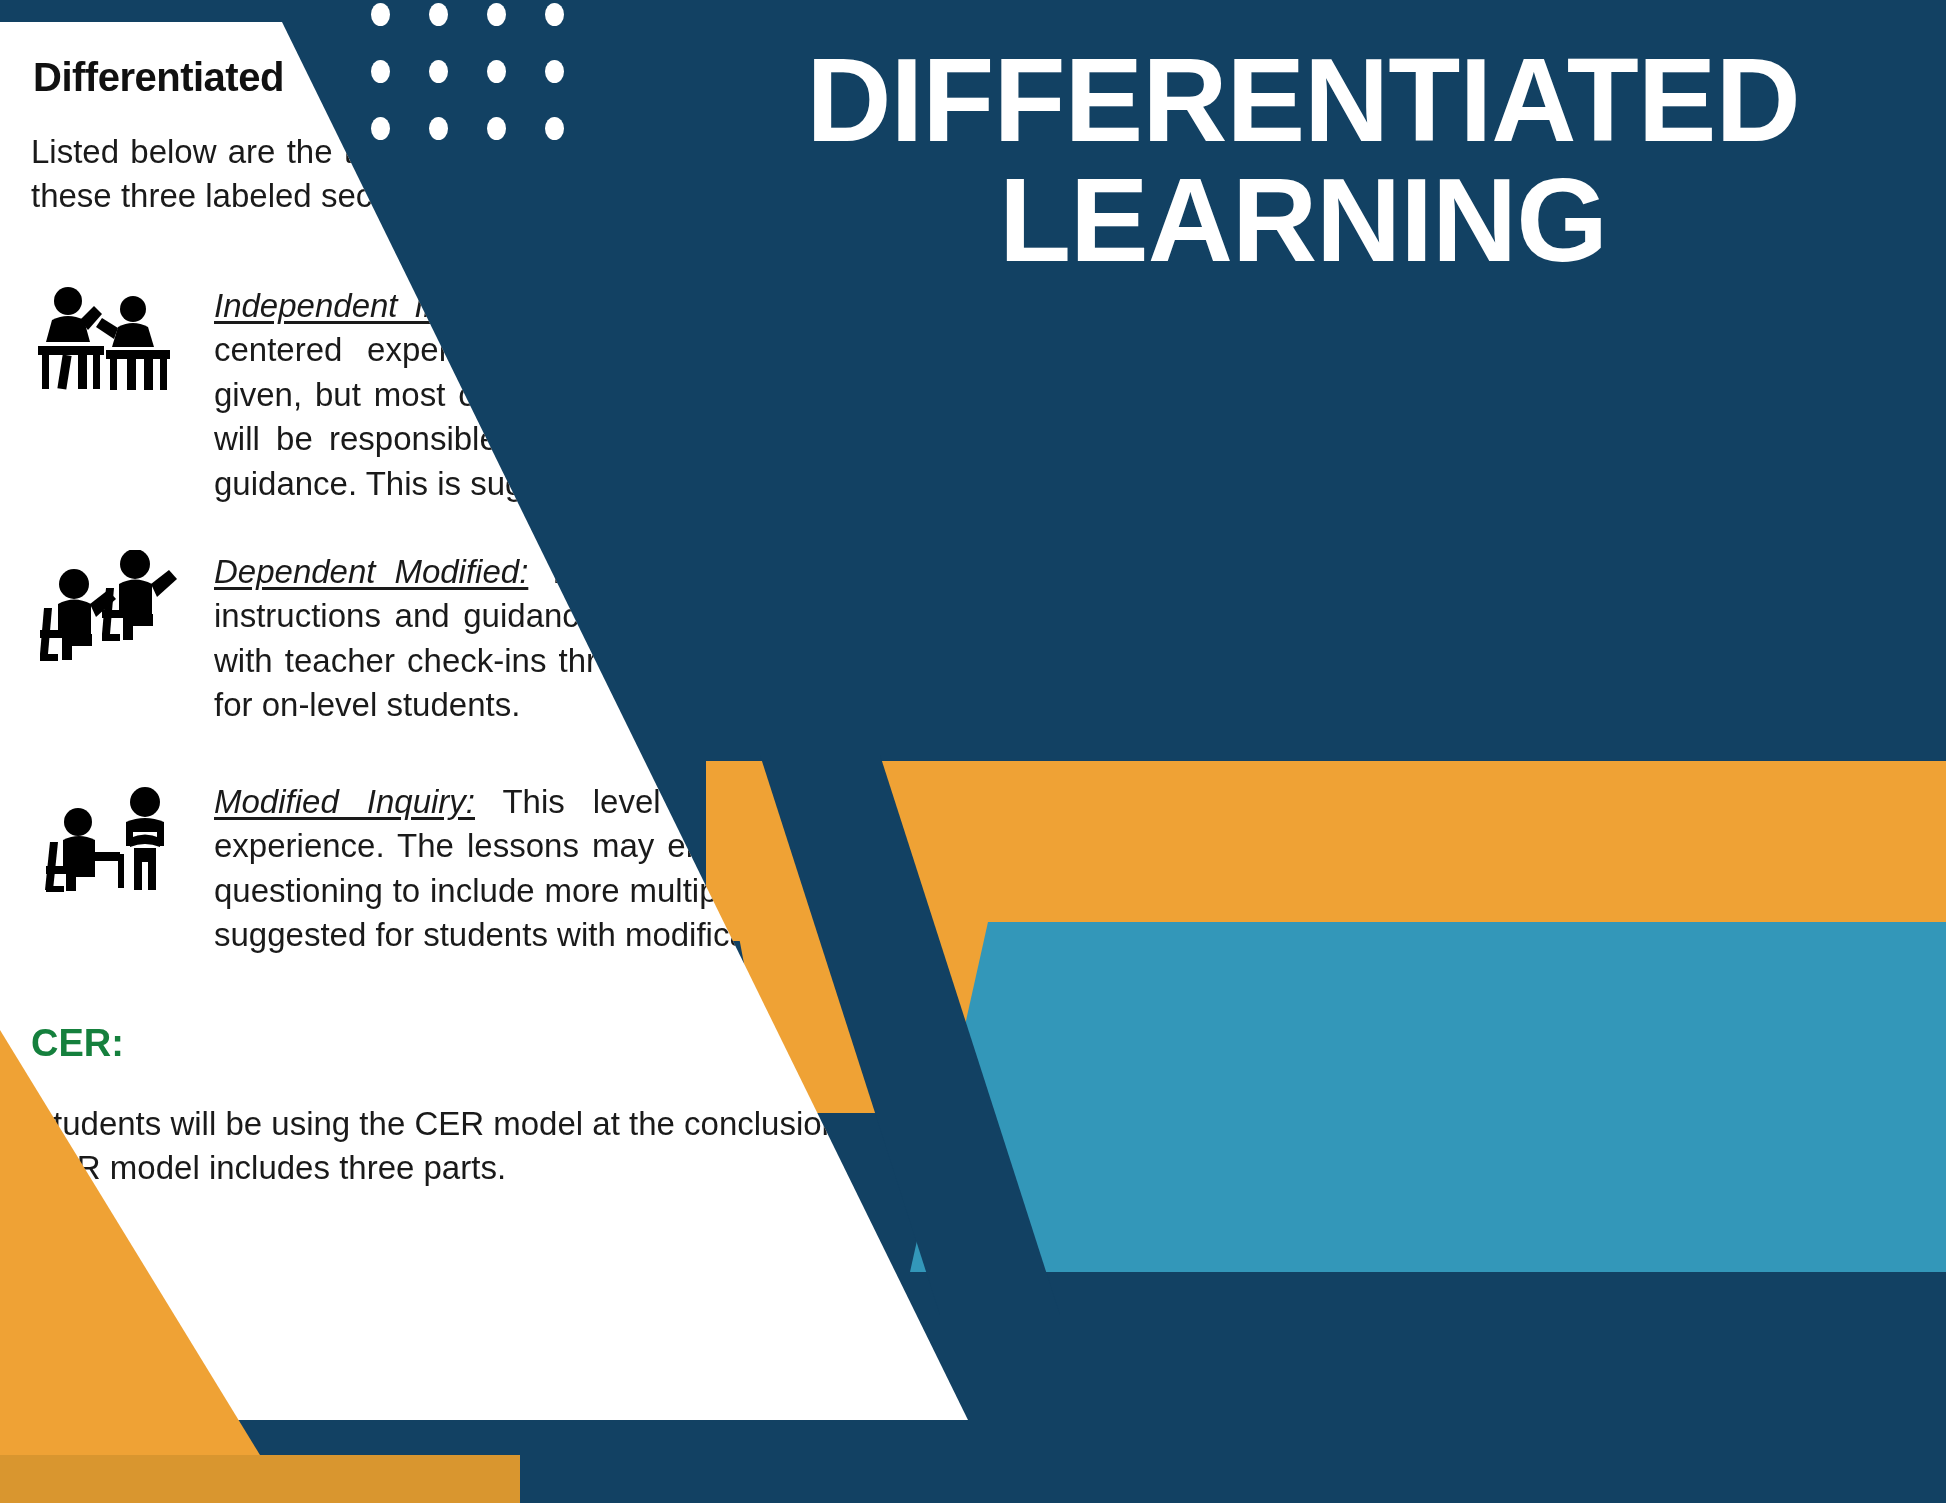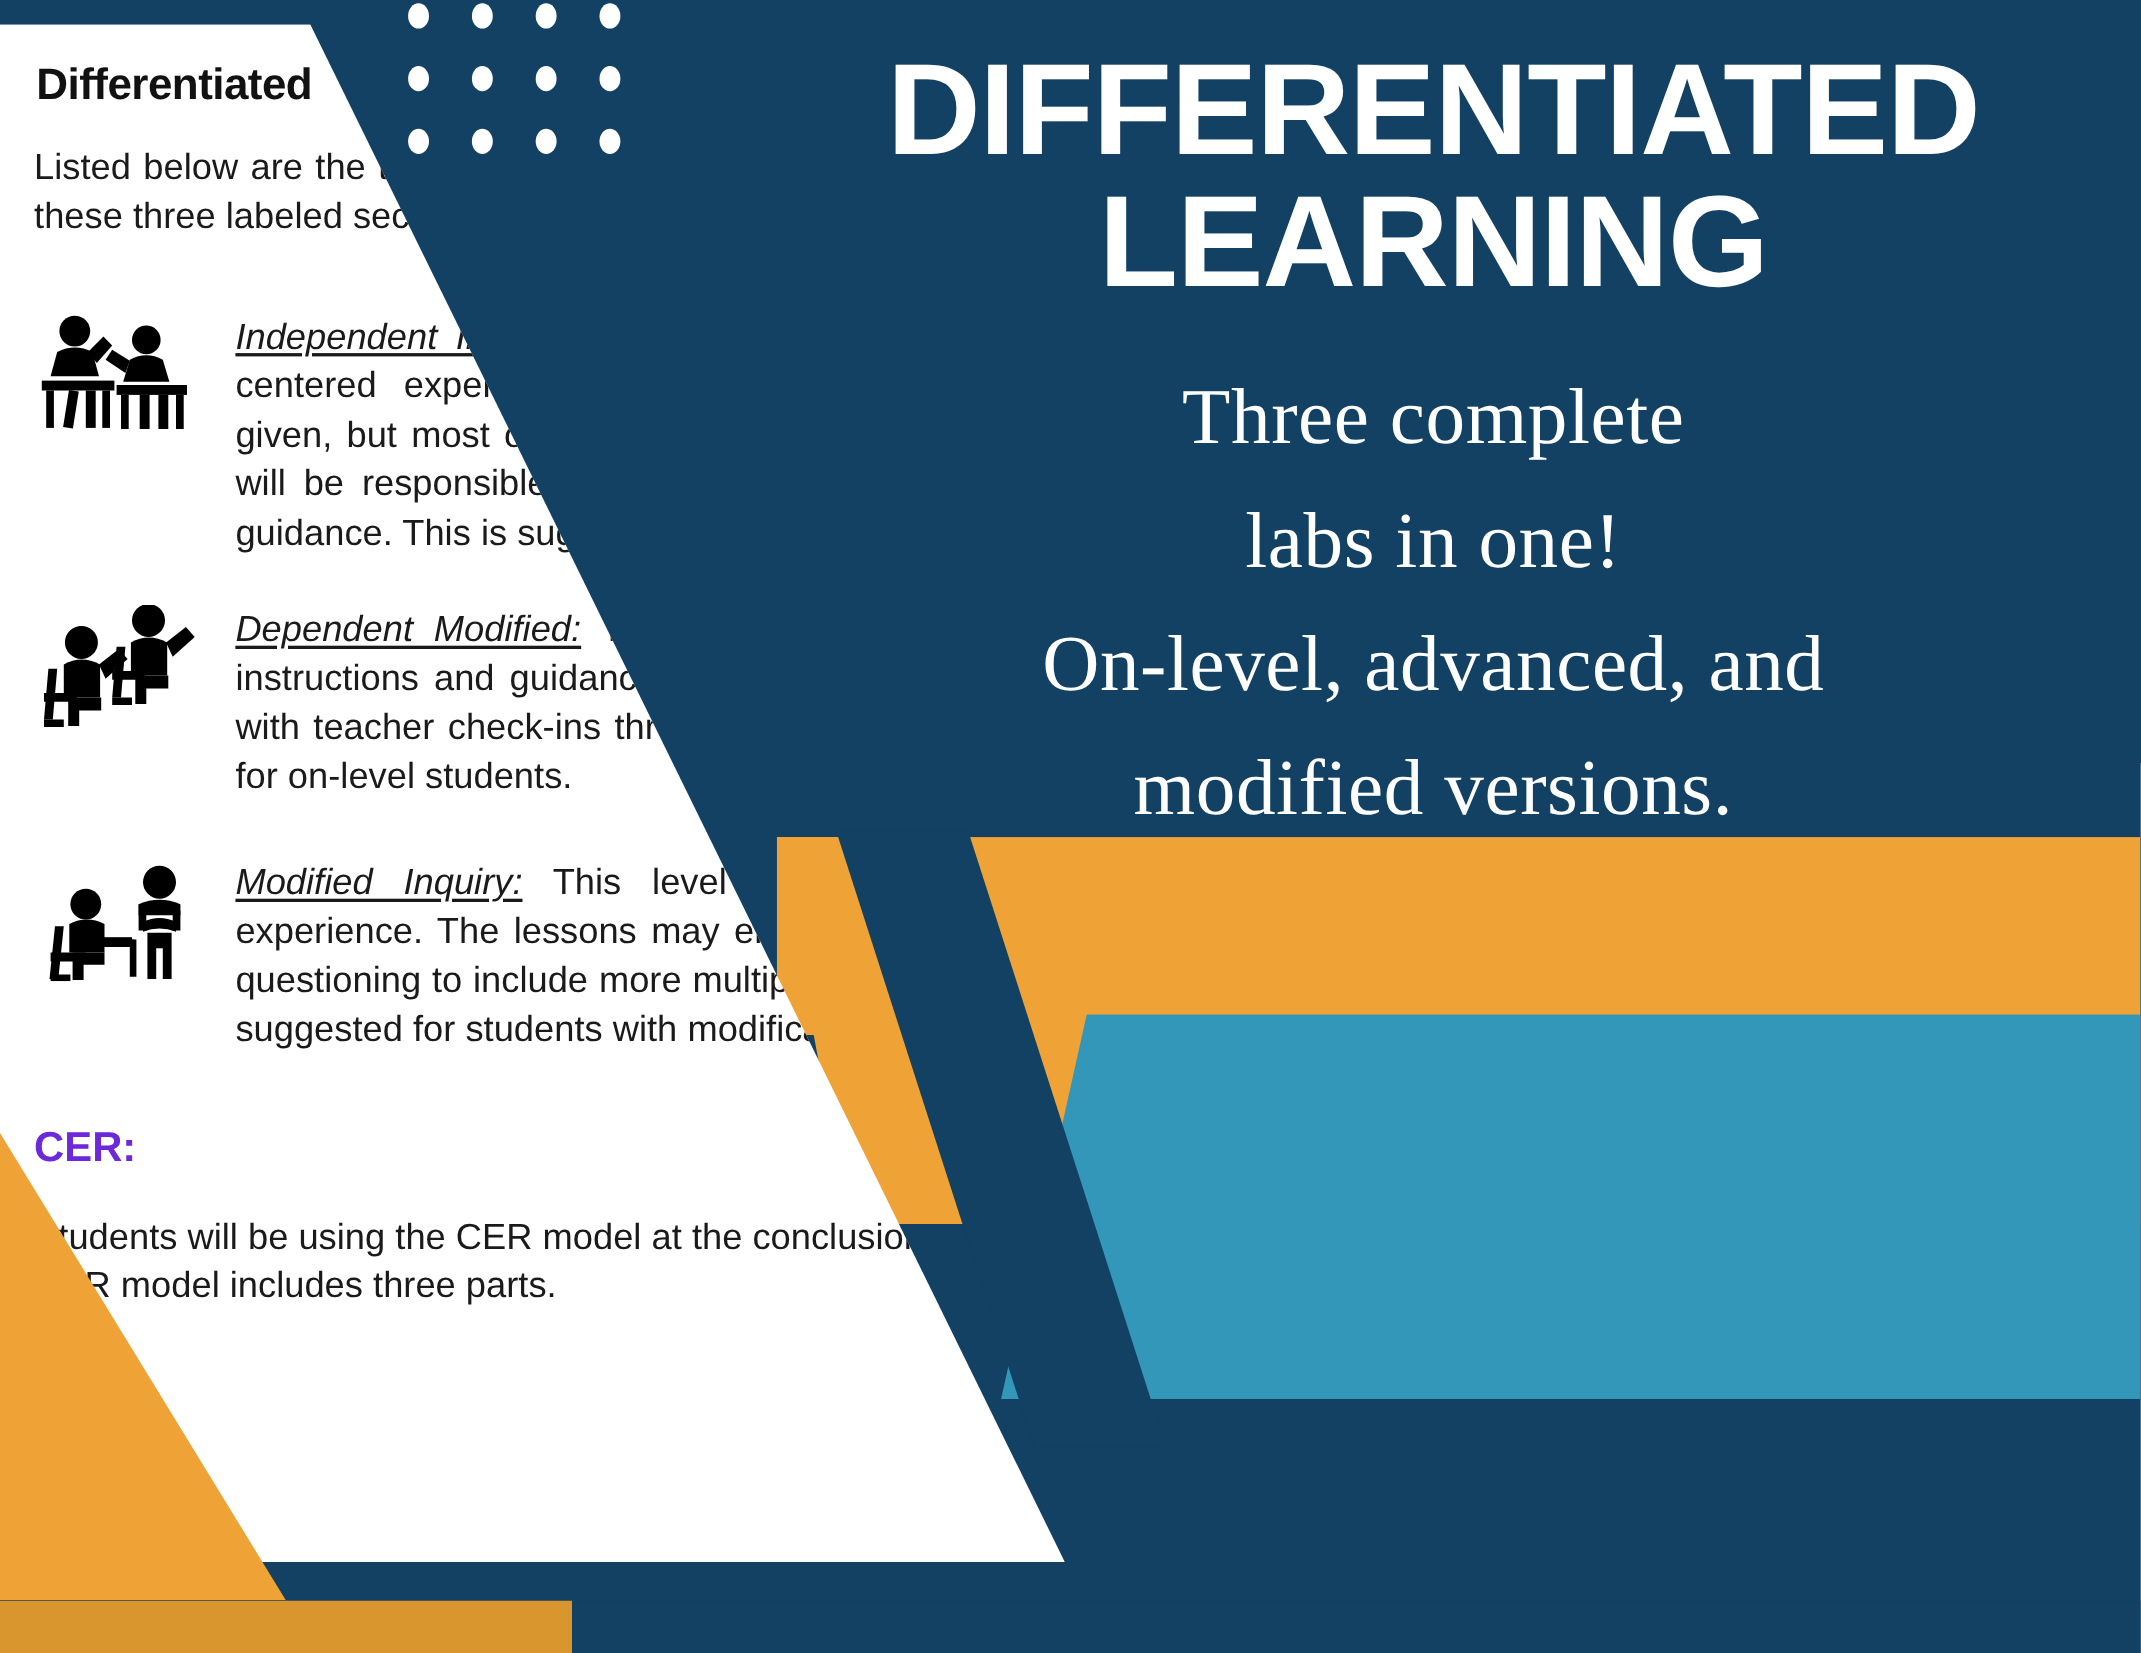--- a/index.html
+++ b/index.html
@@ -100,21 +100,21 @@
     text-align:justify;
   }
   .inq-label {
     font-style:italic; font-weight:normal;
     text-decoration:underline;
     text-underline-offset:4px;
   }
 
   .cer-head {
     position:absolute; left:31px; top:1000px;
-    font-size:38px; font-weight:bold; color:#6d28d9;
+    font-size:38px; font-weight:bold; color:#15803d;
   }
   .cer-body {
     position:absolute; left:31px; top:1080px; width:1090px;
     font-size:33px; line-height:1.34; color:#1a1a1a;
   }
 
   
   #tri-orange-bl {
     position:absolute; left:0px; top:1030px;
     width:260px; height:425px;
@@ -280,21 +280,15 @@
 
   <div id="tri-orange-bl"></div>
   <div id="bottom-strip"></div>
   <div id="bottom-strip-orange"></div>
 
   <div id="right-col">
     <div class="headline">
       <span class="headline-l1">DIFFERENTIATED</span>
       <span class="headline-l2">LEARNING</span>
     </div>
-    <div class="subline-wrap">
-      <span class="subline">Three complete</span>
-      <span class="subline">labs in one!</span>
-      <span class="subline">On-level, advanced, and</span>
-      <span class="subline">modified versions.</span>
-    </div>
   </div>
 
 </div>
 
 </body></html>

